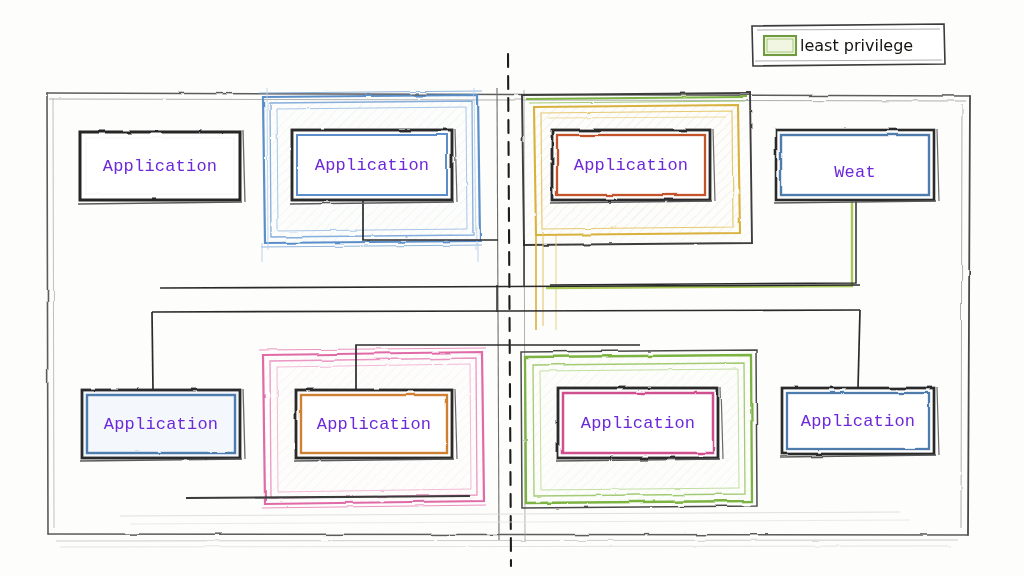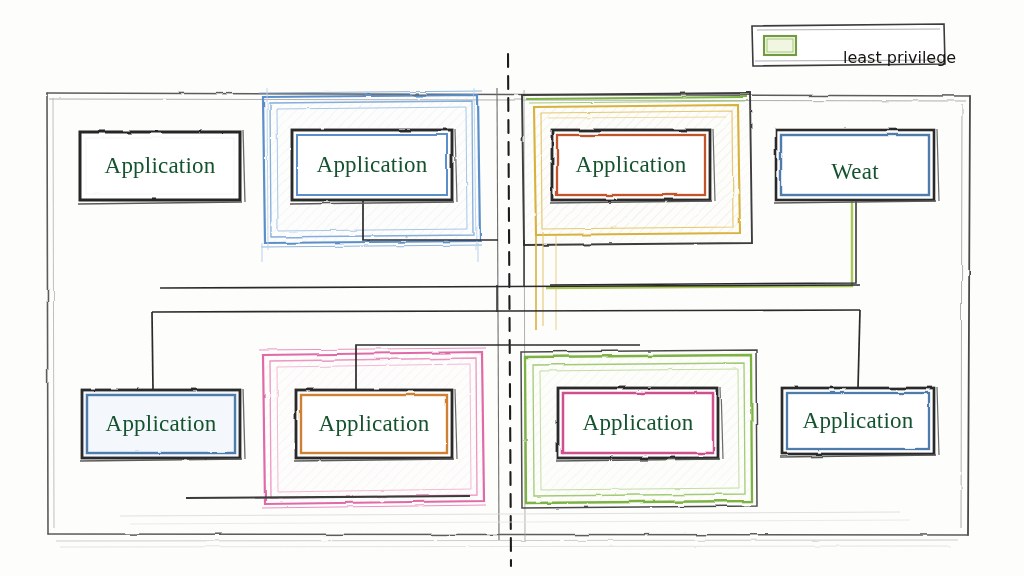--- a/index.html
+++ b/index.html
@@ -28,42 +28,41 @@
     left: 0;
     top: 0;
     width: 1024px;
     height: 576px;
     pointer-events: none;
   }
   .lbl {
     position: absolute;
     transform: translate(-50%, -50%);
     white-space: nowrap;
-    color: #14532d;
-    font-family: Liberation Serif, serif;
-    font-size: 23px;
+    color: #6d28d9;
+    font-family: Liberation Mono, monospace;
+    font-size: 17px;
     letter-spacing: 0.2px;
   }
   .title {
     position: absolute;
     left: 44px;
     top: 22px;
     font-family: "DejaVu Sans", sans-serif;
     font-size: 27px;
     color: #1a1a18;
     letter-spacing: 0.3px;
   }
   .legend-text {
     position: absolute;
     left: 800px;
-    top: 48px;
+    top: 36px;
     font-family: "DejaVu Sans", sans-serif;
     font-size: 16px;
     color: #15130f;
-    margin-left: 43px;
   }
 </style>
 </head>
 <body>
 
 <div id="canvas">
 
   <svg id="sketch" viewBox="0 0 1024 576">
     <defs>
       <filter id="rough" x="-20%" y="-20%" width="140%" height="140%">

